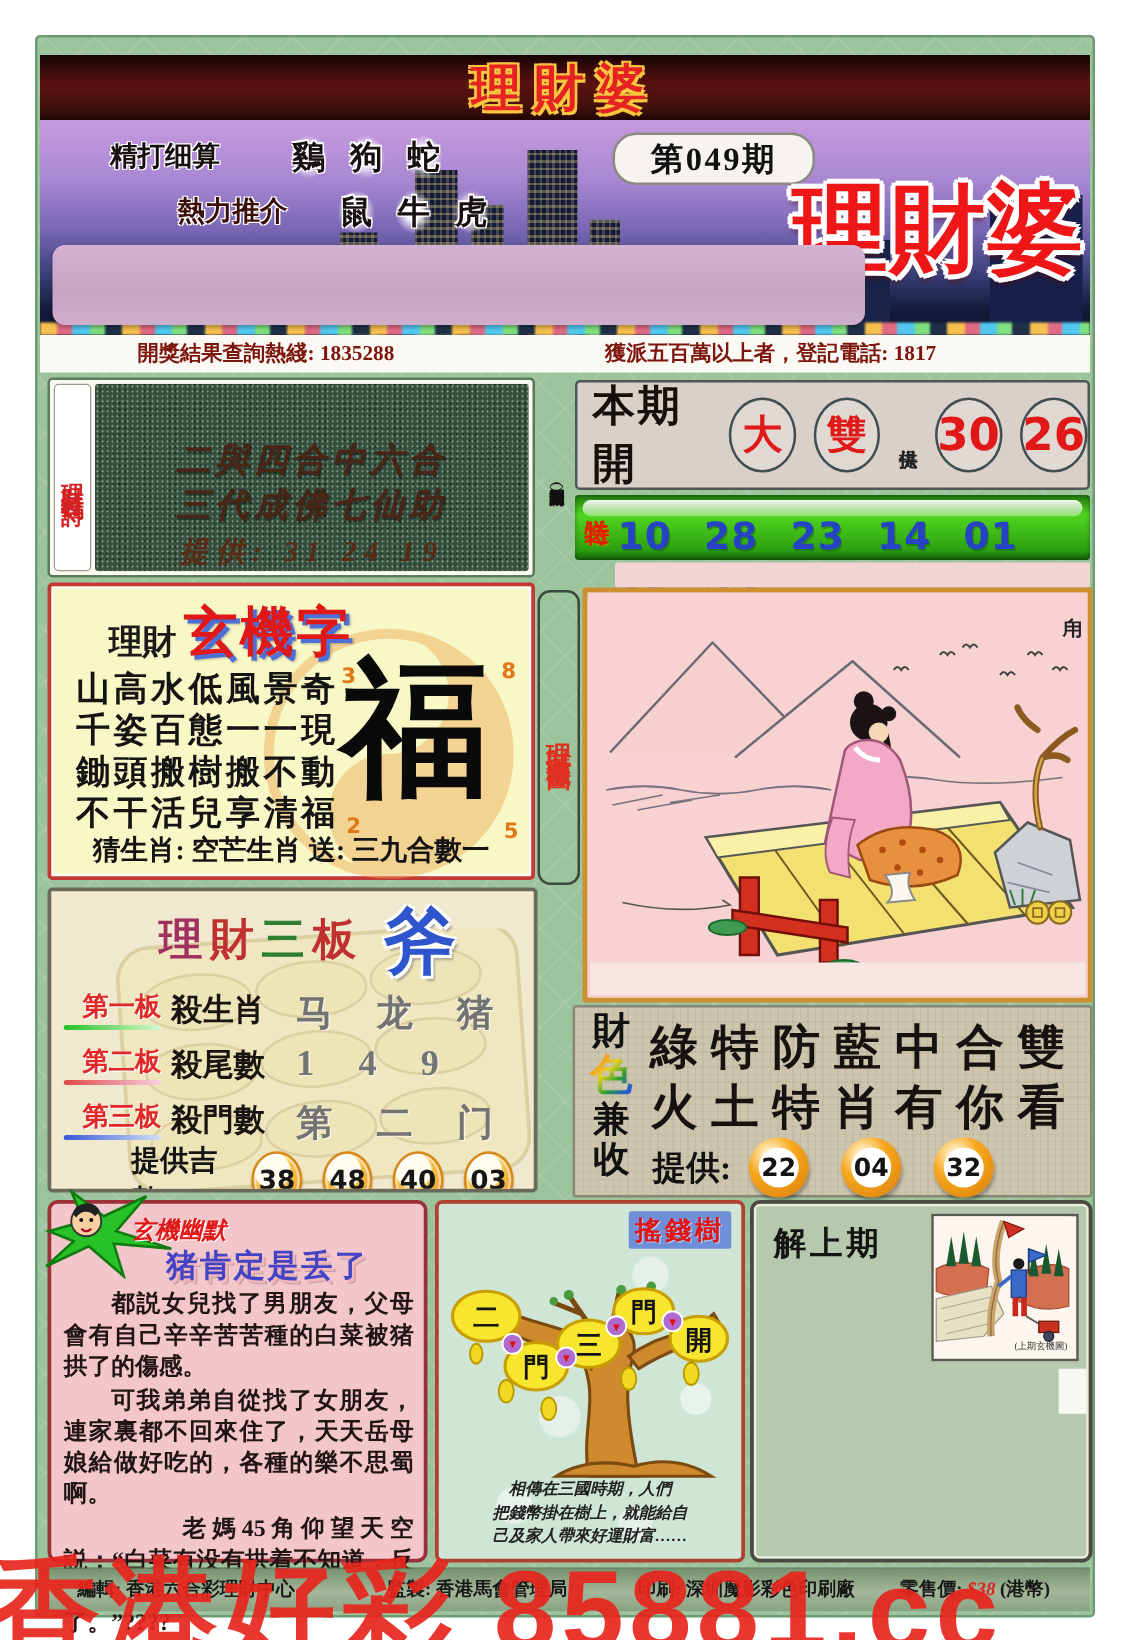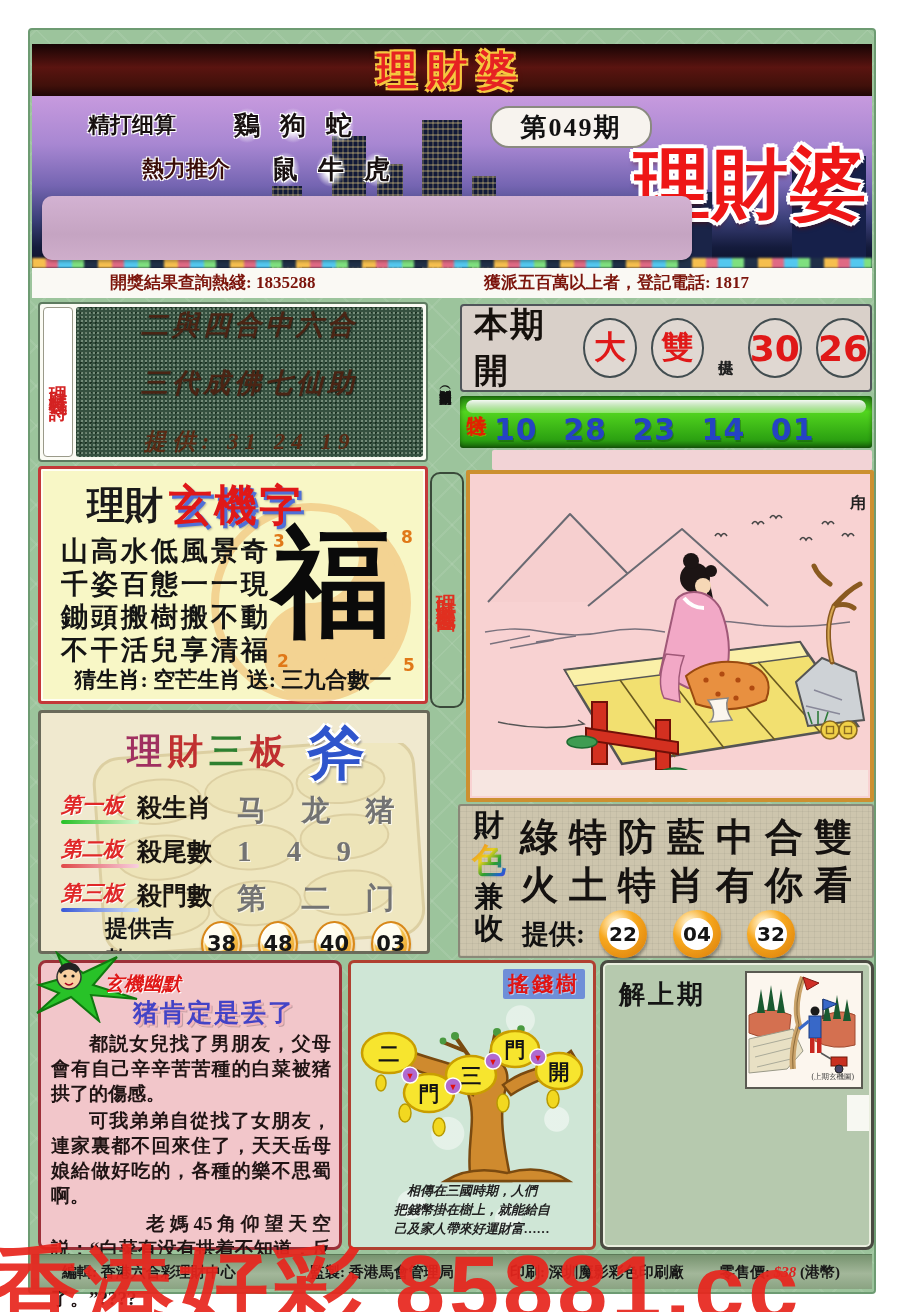--- a/index.html
+++ b/index.html
@@ -45,21 +45,21 @@
   #poemBox{position:absolute;left:8px;top:272px;width:390px;height:160px;background:#fbfbf4;
            border:2px solid #5d7a5f;border-radius:4px;display:flex;padding:3px;box-sizing:border-box;}
   #poemBox .side{width:28px;background:#fff;border:1px solid #9a9a8a;border-radius:4px;
            writing-mode:vertical-rl;text-orientation:upright;color:#d42222;font-weight:900;font-size:18px;
            display:flex;align-items:center;justify-content:center;letter-spacing:4px;}
   #poemBox .scratch{flex:1;margin-left:3px;border-radius:3px;position:relative;
            background-color:#35503f;
            background-image:radial-gradient(rgba(180,200,180,.5) 1px, transparent 1px),
                             radial-gradient(rgba(20,40,25,.8) 1px, transparent 1px);
            background-size:4px 4px,5px 5px;background-position:0 0,2px 3px;
-           display:flex;flex-direction:column;align-items:center;justify-content:space-between;}
+           display:flex;flex-direction:column;align-items:center;justify-content:flex-end;}
   #poemBox .scratch .l{font-size:27px;font-weight:700;color:#4a2414;font-style:italic;letter-spacing:4px;
            text-shadow:1px 1px 0 rgba(0,0,0,.35);}
   #poemBox .scratch .p{font-size:23px;font-weight:700;color:#5a2a14;font-style:italic;letter-spacing:6px;margin-top:4px;}
   #scratchNote{position:absolute;left:402px;top:276px;width:26px;height:152px;
            writing-mode:vertical-rl;text-orientation:upright;font-size:12px;color:#111;font-weight:700;
            display:flex;align-items:center;justify-content:center;}
   
   #benqi{position:absolute;left:430px;top:274px;width:412px;height:88px;background:#d9d0c9;
          border:2px solid #50555a;border-radius:4px;display:flex;align-items:center;box-sizing:border-box;padding-left:12px;}
   #benqi .lbl{font-size:34px;font-weight:900;color:#15100c;letter-spacing:2px;}
@@ -133,38 +133,38 @@
         font-style:italic;color:#222;line-height:1.45;}
   #last{position:absolute;left:570px;top:930px;width:274px;height:290px;background:#b6c9ae;
         border:3px solid #4a4a42;border-radius:8px;box-shadow:inset 0 0 0 2px #e9eede;box-sizing:border-box;}
   #last .title{position:absolute;left:16px;top:14px;font-size:26px;font-weight:900;color:#141414;letter-spacing:3px;}
   #lastPic{position:absolute;right:8px;top:8px;width:114px;height:114px;background:#fcf6ee;border:2px solid #5a5a52;}
   #lastNotch{position:absolute;right:2px;top:132px;width:22px;height:36px;background:#fbfbf6;opacity:.95;}
   
   #xuanzi{position:absolute;left:8px;top:436px;width:390px;height:238px;background:#f8f7c6;
           border:3px solid #c43838;border-radius:4px;box-shadow:inset 0 0 0 2px #fffef2;box-sizing:border-box;}
   #xuanzi .hd{position:absolute;left:46px;top:8px;display:flex;align-items:flex-end;}
-  #xuanzi .hd .a{font-size:38px;font-weight:900;color:#1a1a1a;margin-right:6px;padding-bottom:4px;}
+  #xuanzi .hd .a{font-size:27px;font-weight:900;color:#1a1a1a;margin-right:6px;padding-bottom:4px;}
   #xuanzi .hd .b{font-size:43px;font-weight:900;color:#e01818;letter-spacing:2px;
           text-shadow:3px 3px 0 #4f6fd8, 4px 4px 2px rgba(0,0,0,.25);}
   #xuanzi .poem{position:absolute;left:20px;top:66px;font-size:27px;font-weight:800;color:#141414;
           line-height:33px;letter-spacing:3px;}
   #xuanzi .fu{position:absolute;left:232px;top:56px;font-size:118px;line-height:1;font-weight:900;color:#0a0a0a;}
   #xuanzi .cn{position:absolute;font-size:17px;font-weight:800;color:#e07818;font-family:"DejaVu Sans",sans-serif;}
   #xuanzi .foot{position:absolute;left:0;right:0;bottom:6px;text-align:center;font-size:22px;font-weight:900;color:#141414;}
   #yy{position:absolute;right:14px;top:34px;width:200px;height:200px;opacity:.45;}
   
   #sanban{position:absolute;left:8px;top:680px;width:392px;height:244px;background:#f0e9cf;
           border:3px solid #6a6a5a;border-radius:4px;box-sizing:border-box;overflow:hidden;}
   #sanban .title{position:absolute;left:58px;top:2px;font-size:35px;font-weight:900;letter-spacing:6px;margin-left:28px;}
   #sanban .title .axe{font-size:58px;font-weight:900;color:#2f55cc;letter-spacing:0;margin-left:16px;
           text-shadow:-2px -2px 0 #fff,2px -2px 0 #fff,-2px 2px 0 #fff,2px 2px 0 #fff,3px 4px 2px rgba(0,0,40,.3);vertical-align:-10px;}
   .brow{position:absolute;left:0;width:100%;height:36px;}
-  .bd{position:absolute;left:10px;width:78px;font-size:21px;font-weight:900;font-style:italic;color:#e02828;
-      text-shadow:1px 1px 0 #fff;text-align:left;margin-left:10px;}
+  .bd{position:absolute;left:10px;width:78px;font-size:21px;font-weight:900;color:#e02828;
+      text-shadow:1px 1px 0 #fff;text-align:right;}
   .bd i{display:block;height:4px;margin-top:1px;border-radius:2px;font-style:normal;}
   .u1{background:linear-gradient(90deg,#25c025,#d8f8d0);} .u2{background:linear-gradient(90deg,#e04848,#f8d0e0);}
   .u3{background:linear-gradient(90deg,#3858d8,#d0e0f8);}
   .kl{position:absolute;left:96px;font-size:25px;font-weight:900;color:#181410;}
   .kv{position:absolute;left:196px;font-size:29px;font-weight:700;color:#737373;letter-spacing:14px;white-space:nowrap;
       text-shadow:1px 1px 0 rgba(255,255,255,.7);}
   #sanban .lucky{position:absolute;left:64px;top:200px;display:flex;align-items:center;}
   #sanban .lucky .ll{font-size:23px;font-weight:900;color:#141414;margin-right:10px;}
   .coin{width:42px;height:42px;border-radius:50%;margin-right:16px;
         background:radial-gradient(circle at 40% 32%, #fffdf0 0 38%, #f5c14a 42%, #e8951e 80%, #c87410);

